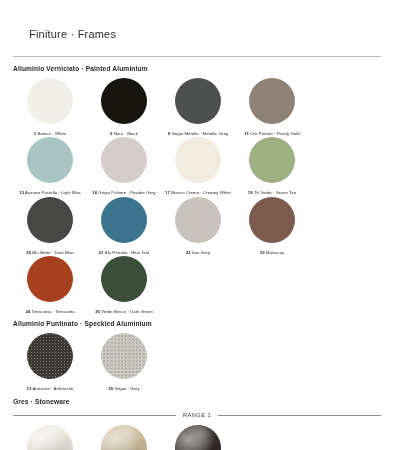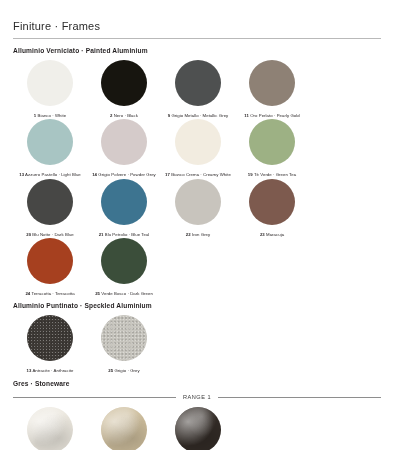--- a/index.html
+++ b/index.html
@@ -22,22 +22,22 @@
     box-sizing: border-box;
     padding: 0 13px;
   }
 
   
   .page-title {
     font-size: 11px;
     font-weight: 400;
     letter-spacing: 0.2px;
     color: #2b2b2b;
-    margin: 0;
-    padding-top: 20px;
+    margin: 16px;
+    padding-top: 12px;
   }
   .title-rule {
     border-top: 0.7px solid #b9b9b9;
     margin-top: 6px;
     margin-bottom: 8px;
   }
 
   
   .section-head {
     font-size: 6.6px;

